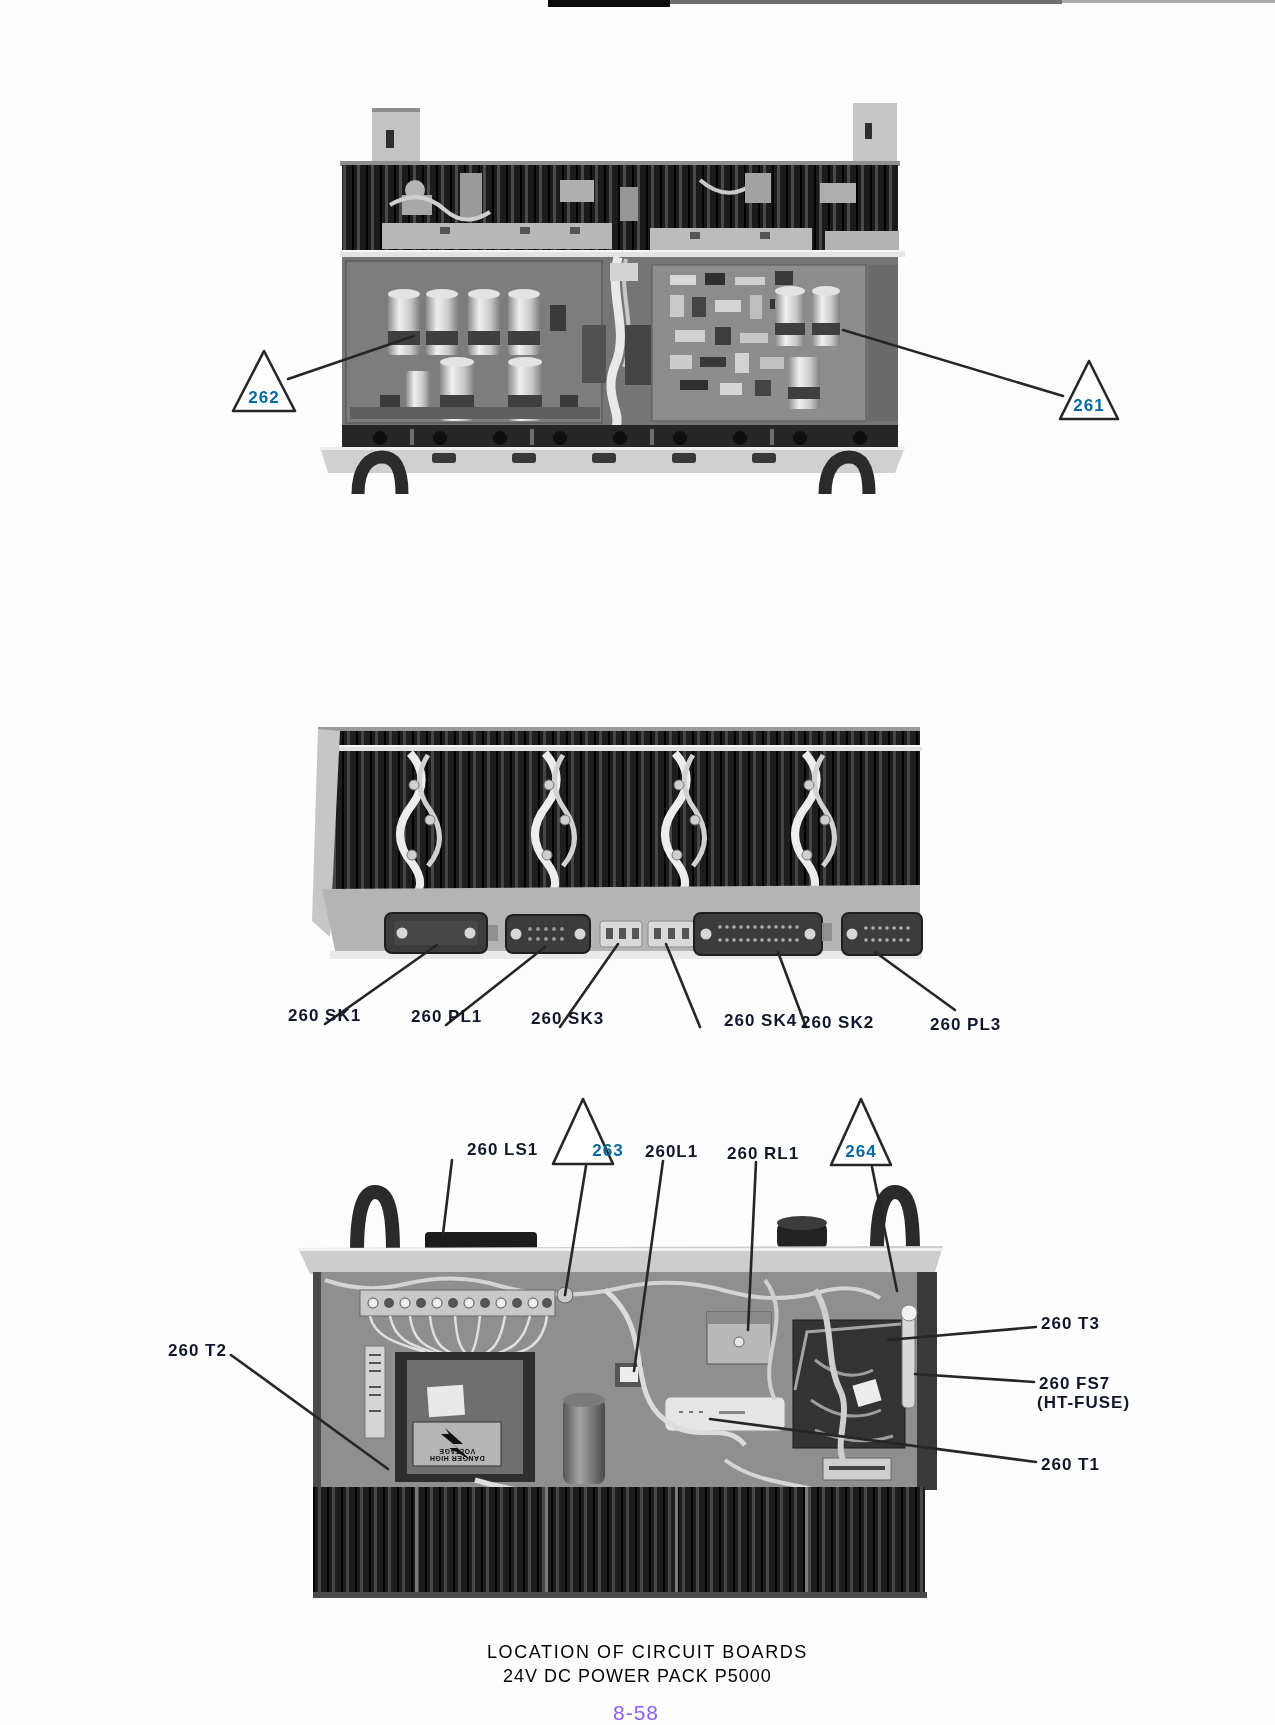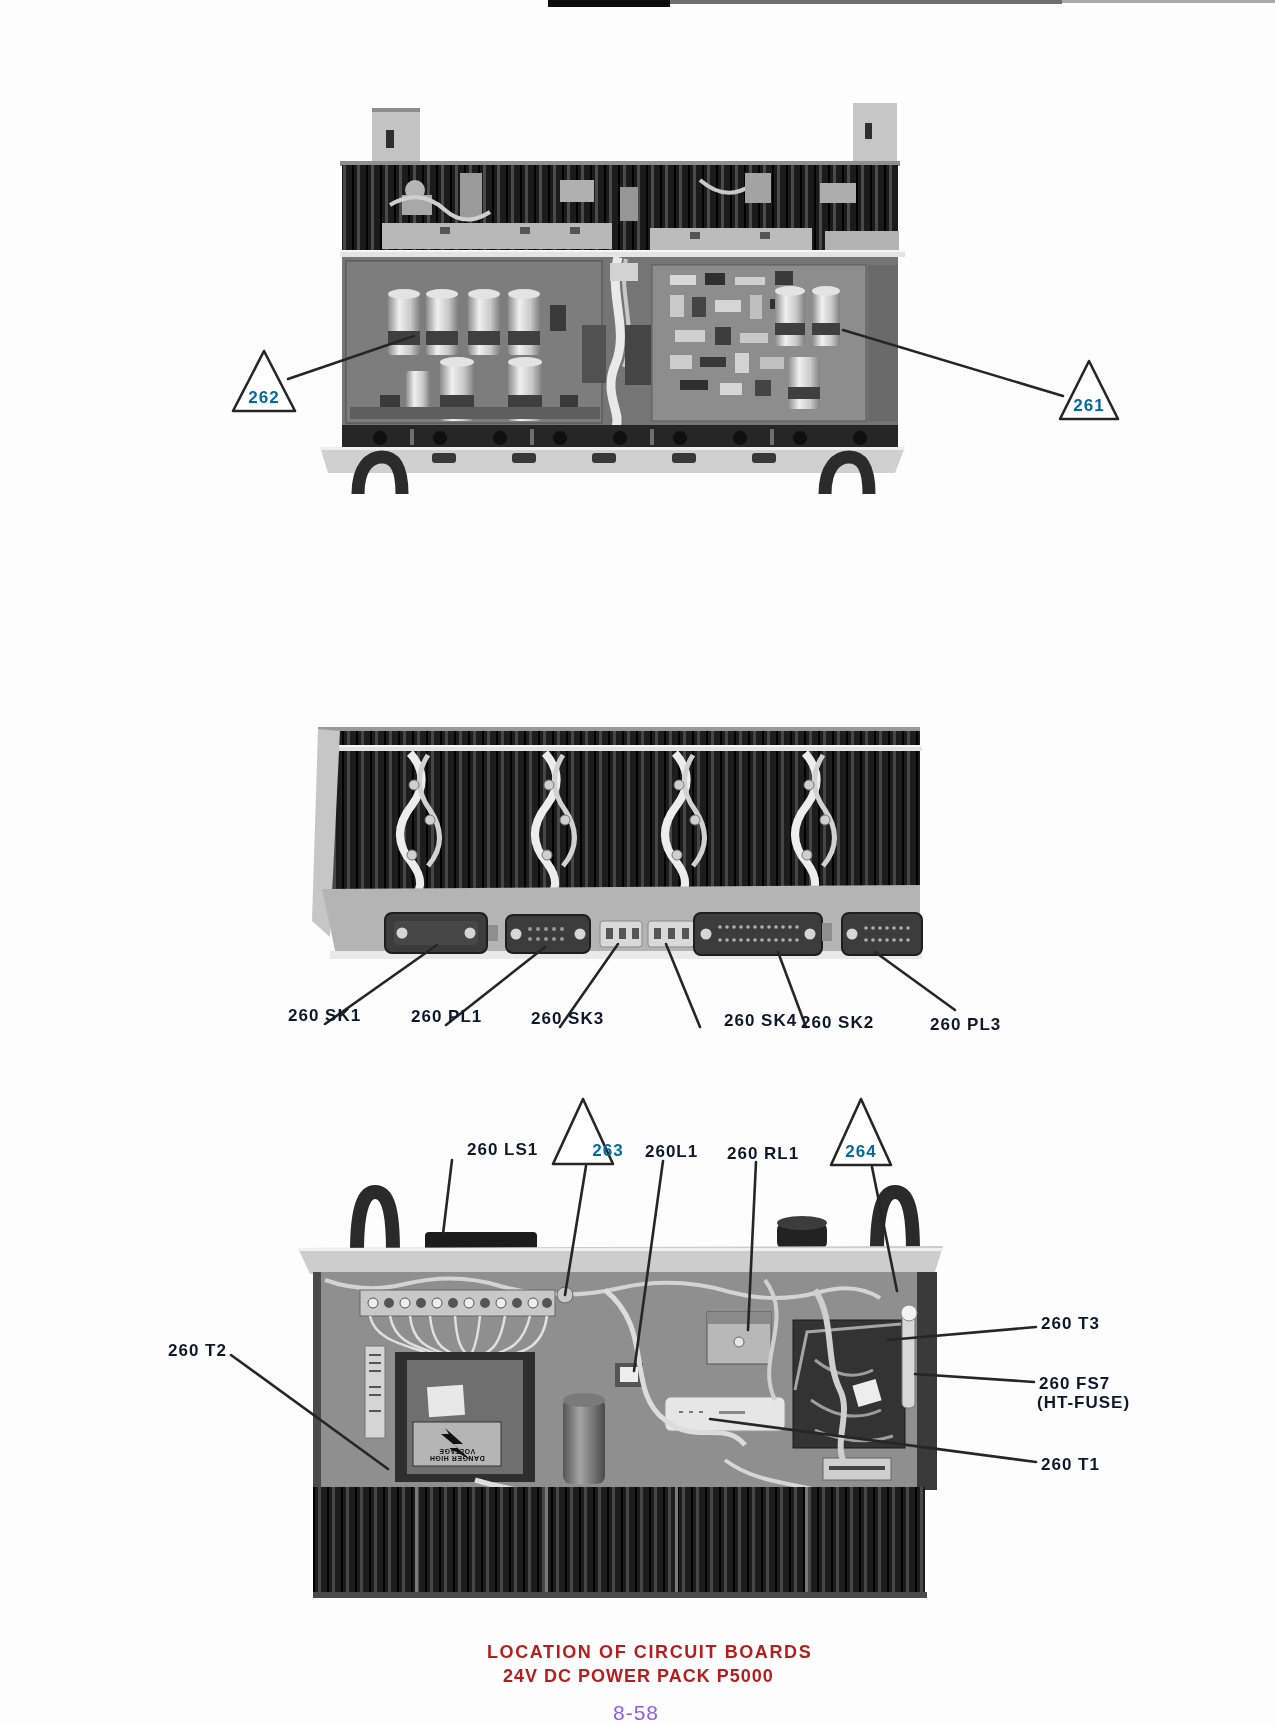--- a/index.html
+++ b/index.html
@@ -9,21 +9,21 @@
   }
   .lbl{
     position:absolute;color:#0f172a;font-weight:bold;font-size:17px;
     letter-spacing:1px;white-space:nowrap;
   }
   .tri-num{
     position:absolute;color:#0369a1;font-weight:bold;font-size:17px;
     letter-spacing:1px;text-align:center;width:60px;
   }
   .caption{
-    position:absolute;color:#b91c1c;font-weight:bold;font-size:18px;
+    position:absolute;color:#000000;font-weight:normal;font-size:18px;
     letter-spacing:1.6px;white-space:nowrap;
   }
   .pagenum{
     position:absolute;color:#8b5cf6;font-size:21px;letter-spacing:1px;
     width:120px;text-align:center;
   }
   .photo{position:absolute;}
   svg{display:block;}
   .overlay{position:absolute;left:0;top:0;pointer-events:none;}
   .scanbar{position:absolute;}

